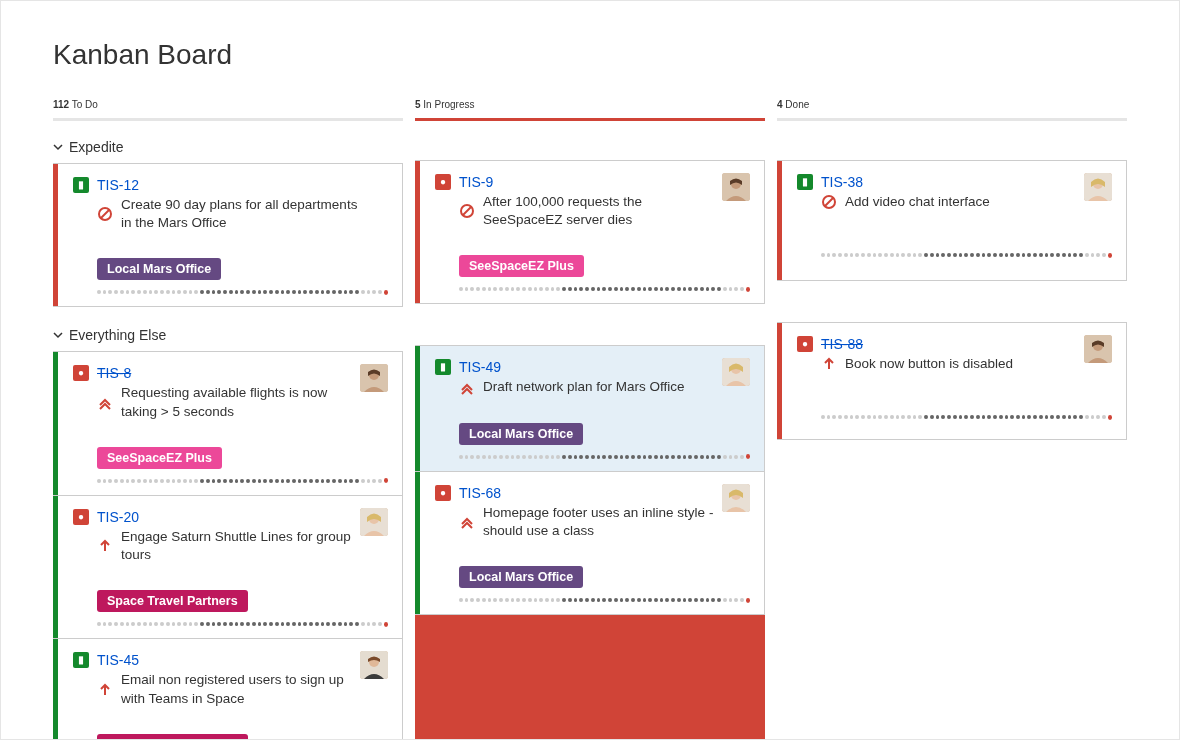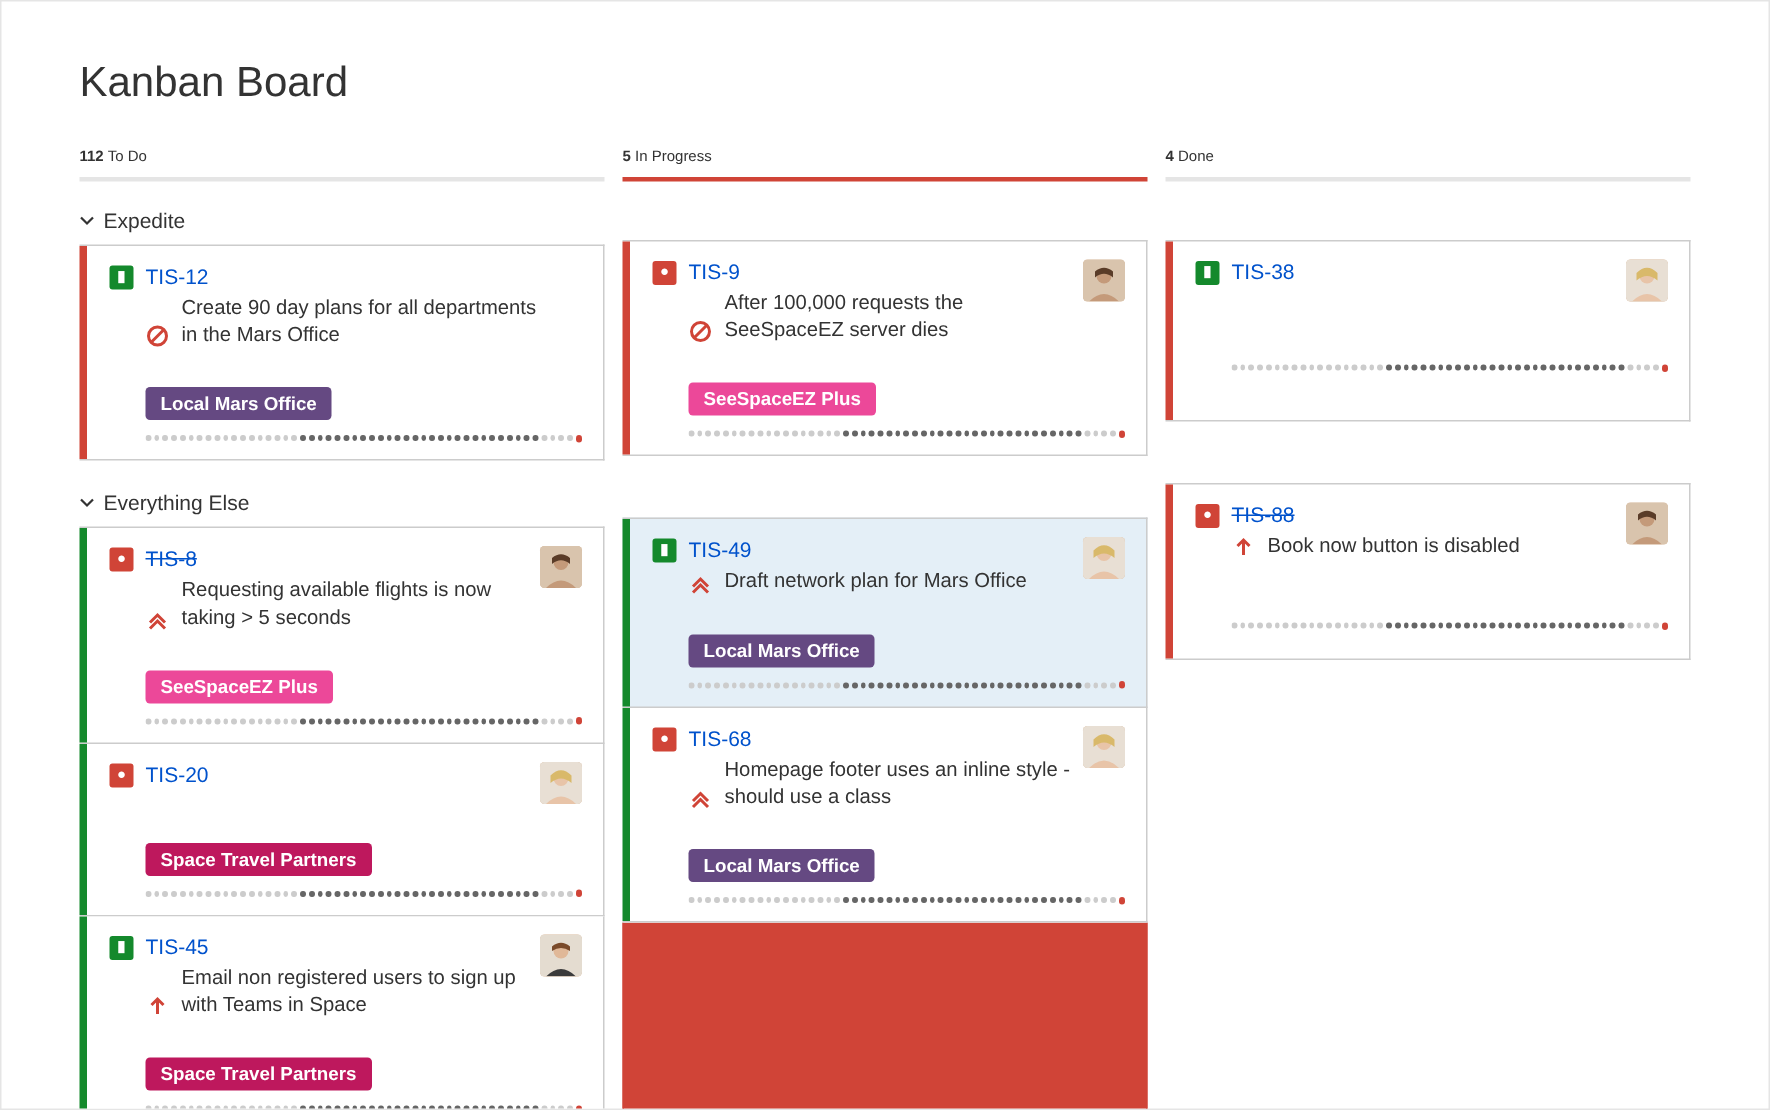--- a/index.html
+++ b/index.html
@@ -109,21 +109,21 @@
     }
     .issue-key {
       color: #0052cc;
       font-size: 14px;
     }
     .issue-key.strikethrough {
       text-decoration: line-through;
     }
     .priority-row {
       display: flex;
-      align-items: flex-end;
+      align-items: center;
       gap: 8px;
       margin-top: 2px;
     }
     .priority-icon {
       width: 16px; height: 16px;
       flex-shrink: 0;
       display: flex;
       align-items: center;
       justify-content: center;
     }
@@ -364,20 +364,28 @@
             </div>
         </div>
 
         <div class="card border-green">
           <div class="card-top">
             <div class="type-icon type-bug">
                 <span>●</span>
               </div>
             <div class="card-body">
               <a class="issue-key">TIS-20</a>
+              <div class="priority-row">
+                <div class="priority-icon">
+                  <svg viewBox="0 0 16 16">
+                      <path d="M8 3 L8 13 M4 7 L8 3 L12 7" fill="none" stroke="#d04437" stroke-width="2"></path>
+                    </svg>
+                </div>
+                <div class="summary">Engage Saturn Shuttle Lines for group tours</div>
+              </div>
             </div>
             <div class="avatar">
               <svg viewBox="0 0 28 28">
                   <rect width="28" height="28" fill="#e8dfd4"></rect>
                   <circle cx="14" cy="11" r="5" fill="#e8c4a8"></circle>
                   <path d="M4 28 Q14 18 24 28" fill="#e8c4a8"></path>
                   <path d="M7 9 Q14 2 21 9 L21 14 Q14 8 7 14 Z" fill="#d9b96a"></path>
                 </svg>
             </div>
           </div>
@@ -796,20 +804,29 @@
 
       <div class="cards">
 
         <div class="card border-red" style="min-height:121px">
           <div class="card-top">
             <div class="type-icon type-story">
                 <span>▮</span>
               </div>
             <div class="card-body">
               <a class="issue-key">TIS-38</a>
+              <div class="priority-row">
+                <div class="priority-icon">
+                  <svg viewBox="0 0 16 16">
+                      <circle cx="8" cy="8" r="6" fill="none" stroke="#d04437" stroke-width="2"></circle>
+                      <line x1="4" y1="12" x2="12" y2="4" stroke="#d04437" stroke-width="2"></line>
+                    </svg>
+                </div>
+                <div class="summary">Add video chat interface</div>
+              </div>
             </div>
             <div class="avatar">
               <svg viewBox="0 0 28 28">
                   <rect width="28" height="28" fill="#e8dfd4"></rect>
                   <circle cx="14" cy="11" r="5" fill="#e8c4a8"></circle>
                   <path d="M4 28 Q14 18 24 28" fill="#e8c4a8"></path>
                   <path d="M7 9 Q14 2 21 9 L21 14 Q14 8 7 14 Z" fill="#d9b96a"></path>
                 </svg>
             </div>
           </div>

